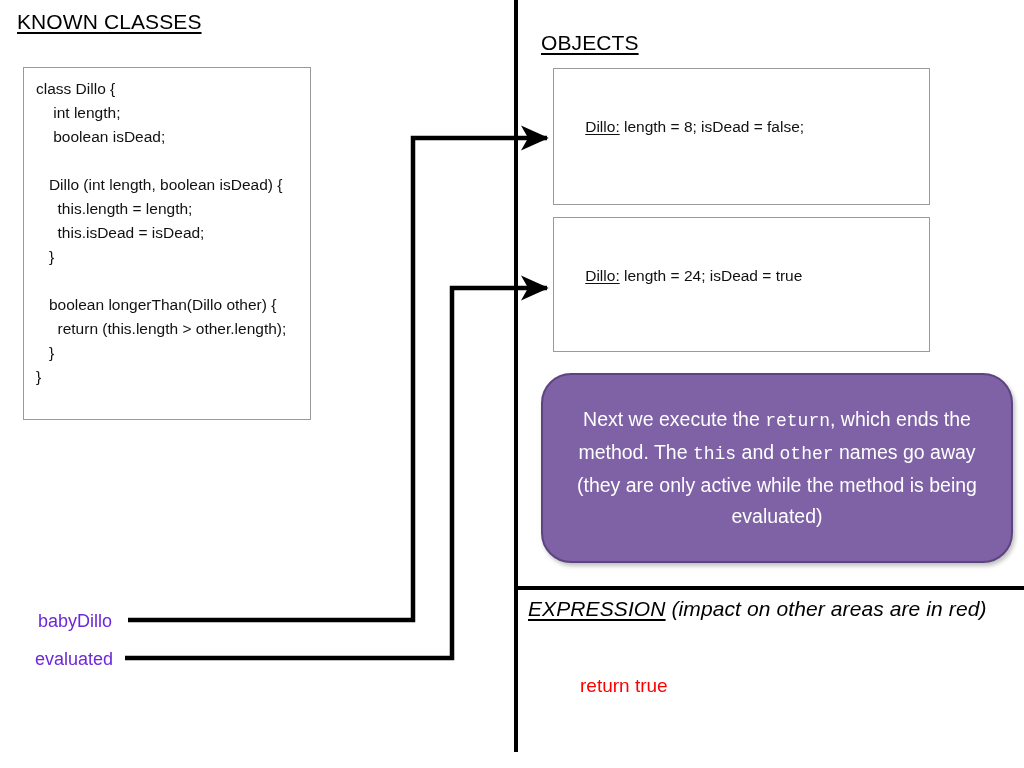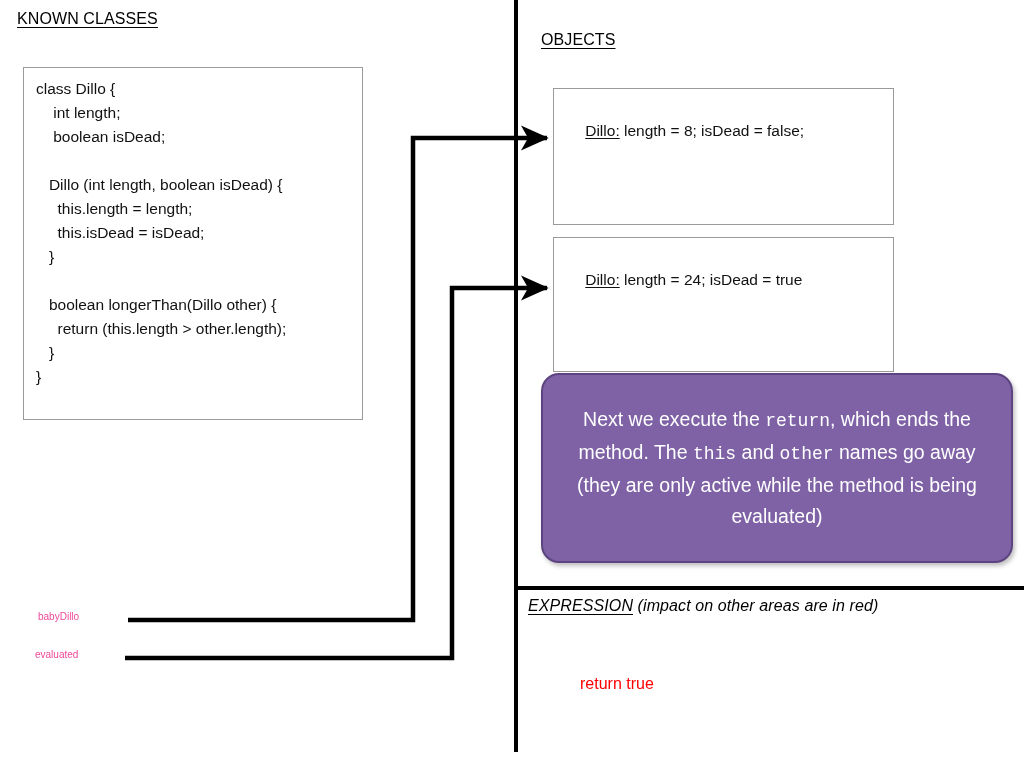--- a/index.html
+++ b/index.html
@@ -34,21 +34,21 @@
     left: 514px;
     top: 586px;
     width: 510px;
     height: 4px;
     background: #000000;
   }
 
   
   .section-heading {
     position: absolute;
-    font-size: 16px;
+    font-size: 21px;
     font-weight: normal;
     letter-spacing: 0.1px;
     color: #000000;
     white-space: nowrap;
   }
   .section-heading .underlined {
     text-decoration: underline;
     text-underline-offset: 3px;
   }
   #heading-known-classes { left: 17px; top: 10px; }
@@ -67,83 +67,82 @@
     background: #ffffff;
     font-size: 15.5px;
     line-height: 24px;
     color: #111111;
     white-space: pre;
     padding: 10px 12px;
   }
   #class-box {
     left: 23px;
     top: 67px;
-    width: 340px;
+    width: 288px;
     height: 353px;
     padding-left: 12px;
     padding-top: 9px;
   }
   .object-box {
     left: 553px;
-    width: 341px;
+    width: 377px;
     padding-left: 14px;
-    padding-top: 6px;
-    margin-top: 20px;
+    padding-top: 22px;
   }
   #object-box-1 { top: 68px; height: 137px; }
   #object-box-2 { top: 217px; height: 135px; }
   .object-box .obj-header .obj-type {
     text-decoration: underline;
     text-underline-offset: 2px;
   }
   .object-box .obj-body { display: block; }
   .spacer-line { display: block; height: 24px; }
 
   
   #callout {
     position: absolute;
     left: 541px;
     top: 373px;
     width: 472px;
     height: 190px;
     box-sizing: border-box;
     background: #7E62A5;
     border: 2px solid #5d4480;
-    border-radius: 18px;
+    border-radius: 30px;
     color: #ffffff;
     font-size: 19.5px;
     line-height: 31px;
     text-align: center;
     display: flex;
     align-items: center;
     justify-content: flex-start;
     padding: 0 26px;
     box-shadow: 2px 3px 4px rgba(0,0,0,0.25);
   }
   #callout .mono {
     font-family: "Liberation Mono", monospace;
     font-size: 18px;
   }
 
   
   .named-value {
     position: absolute;
-    font-size: 10px;
-    color: #ec4899;
+    font-size: 18px;
+    color: #6d28d9;
     white-space: nowrap;
   }
   #named-value-0 { left: 38px; top: 611px; }
   #named-value-1 { left: 35px; top: 649px; }
 
   
   #expression-value {
     position: absolute;
     left: 580px;
     top: 675px;
-    font-size: 16px;
+    font-size: 19px;
     color: #ff0000;
     white-space: nowrap;
   }
 
   
   #connectors {
     position: absolute;
     left: 0;
     top: 0;
     width: 1024px;

